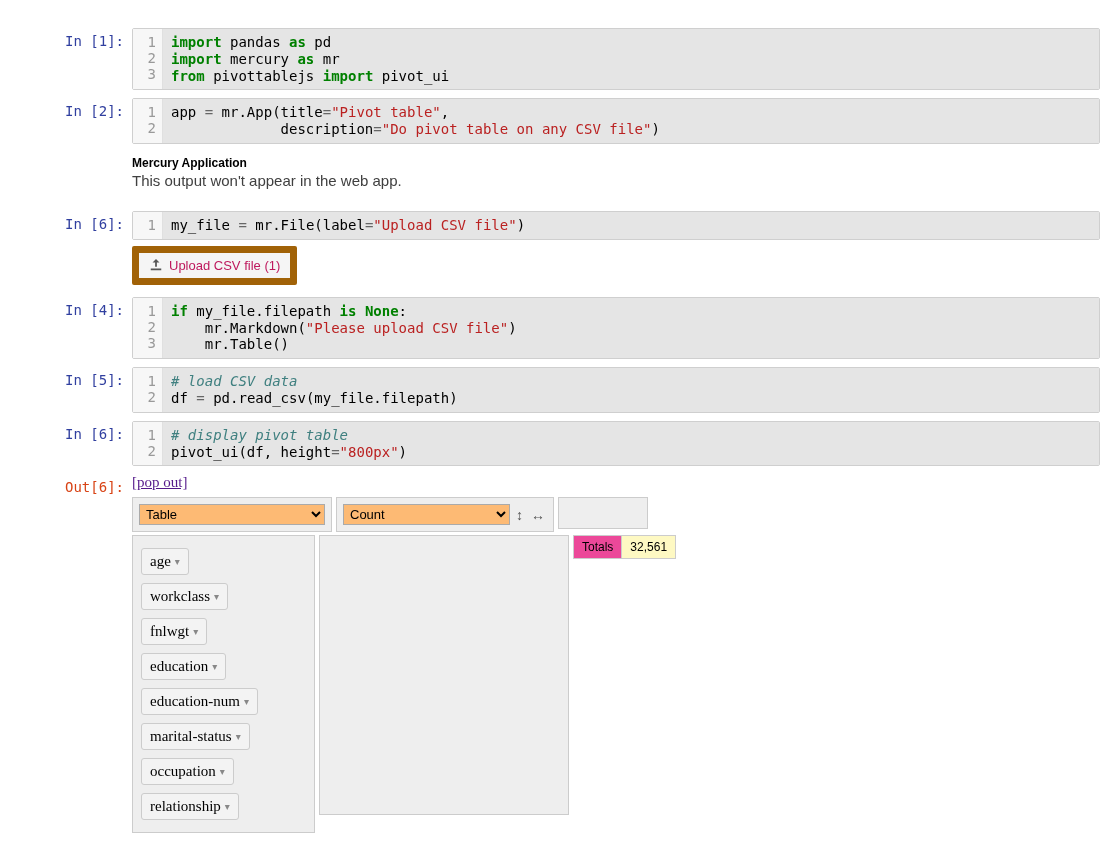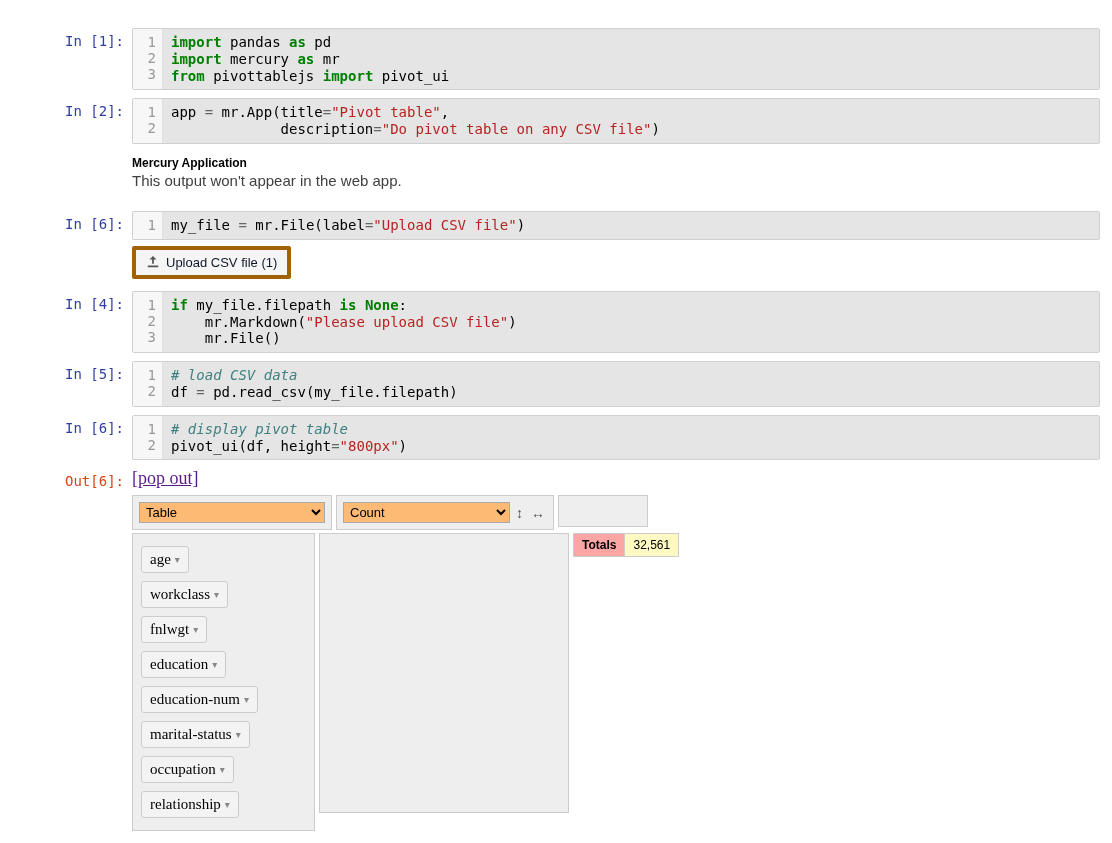--- a/index.html
+++ b/index.html
@@ -74,34 +74,34 @@
   }
   .mercury-sub {
     font-size: 15px;
     color: #404040;
     margin-bottom: 10px;
   }
   .upload-btn {
     display: inline-flex;
     align-items: center;
     gap: 6px;
-    border: 4px solid #a16207;
+    border: 7px solid #a16207;
     background: #f5f5f5;
     padding: 5px 10px;
     font-size: 13px;
-    color: #0f172a;
+    color: #be185d;
     border-radius: 2px;
     cursor: pointer;
   }
   .upload-btn svg { width: 14px; height: 14px; fill: #555; }
 
   .popout {
     color: #551A8B;
     text-decoration: underline;
-    font-size: 18px;
+    font-size: 15px;
     cursor: pointer;
     font-family: serif;
   }
 
   .pivot-wrap {
     margin-top: 6px;
     display: flex;
     align-items: flex-start;
     gap: 4px;
   }
@@ -162,22 +162,22 @@
   .totals-table {
     border-collapse: collapse;
   }
   .totals-table th, .totals-table td {
     border: 1px solid #ccc;
     padding: 4px 8px;
     font-size: 12px;
     background: #fef9c3;
   }
   .totals-table th {
-    font-weight: bold;
-    background: #fca5a5;
+    font-weight: normal;
+    background: #ec4899;
   }
   .empty-top {
     width: 90px;
     height: 32px;
     background: #eee;
     border: 1px solid #ccc;
   }
 
   .row2 {
     display: flex;
@@ -249,21 +249,21 @@
     <div class="prompt in">In [4]:</div>
     <div class="cell-body">
       <div class="code-area">
         <div class="gutter">
             <div>1</div>
             <div>2</div>
             <div>3</div>
           </div>
         <div class="code"><span class="kw">if</span><span> my_file.filepath </span><span class="kw">is</span> <span class="bln">None</span><span>:</span>
 <span>    mr.Markdown(</span><span class="str">"Please upload CSV file"</span><span>)</span>
-<span>    mr.File()</span></div>
+<span>    mr.Table()</span></div>
       </div>
     </div>
   </div>
 
   <div class="cell">
     <div class="prompt in">In [5]:</div>
     <div class="cell-body">
       <div class="code-area">
         <div class="gutter">
             <div>1</div>

